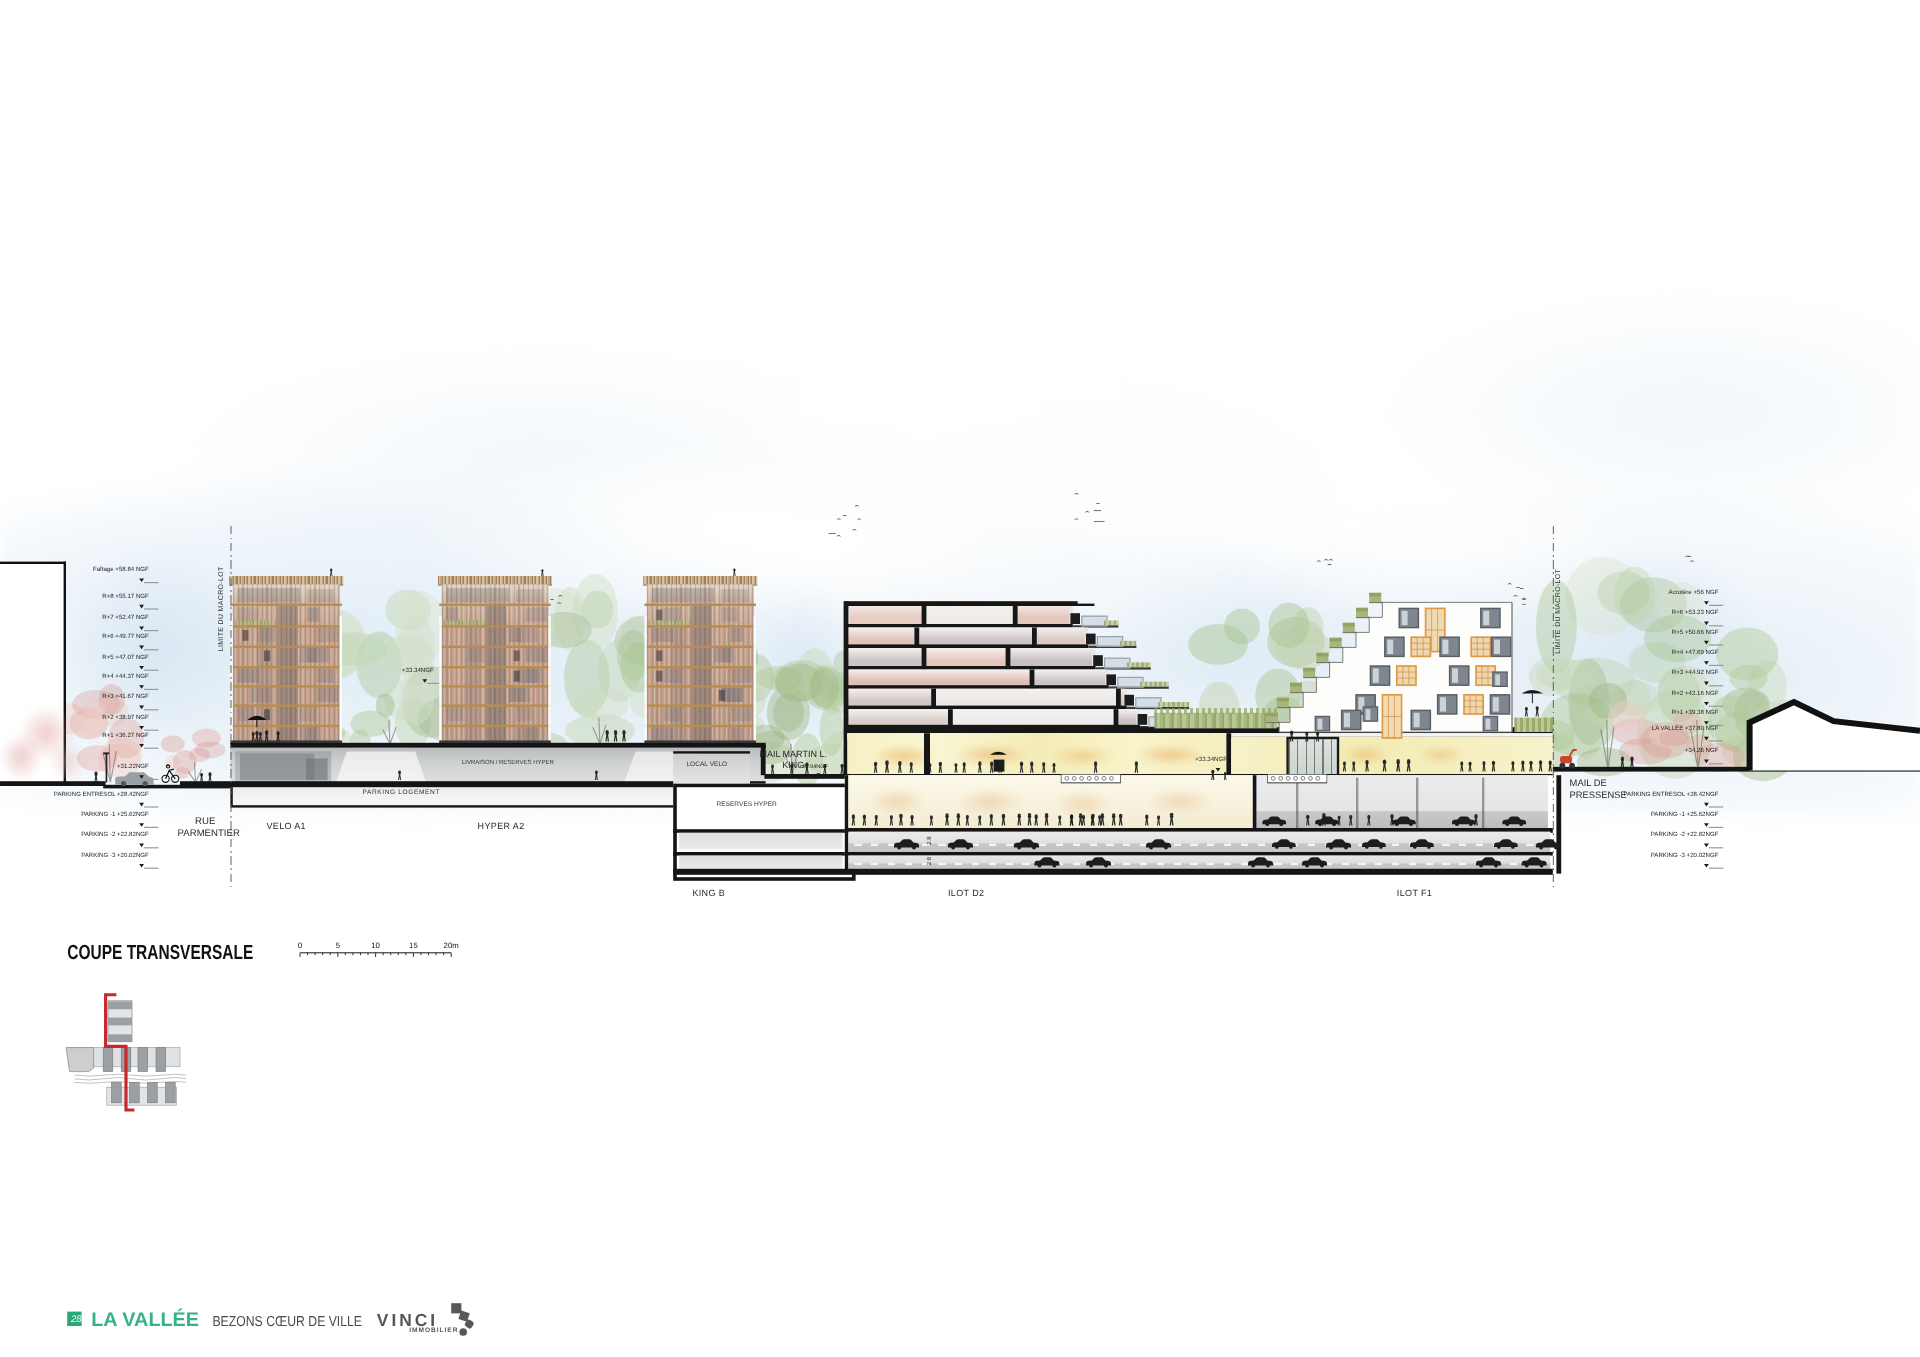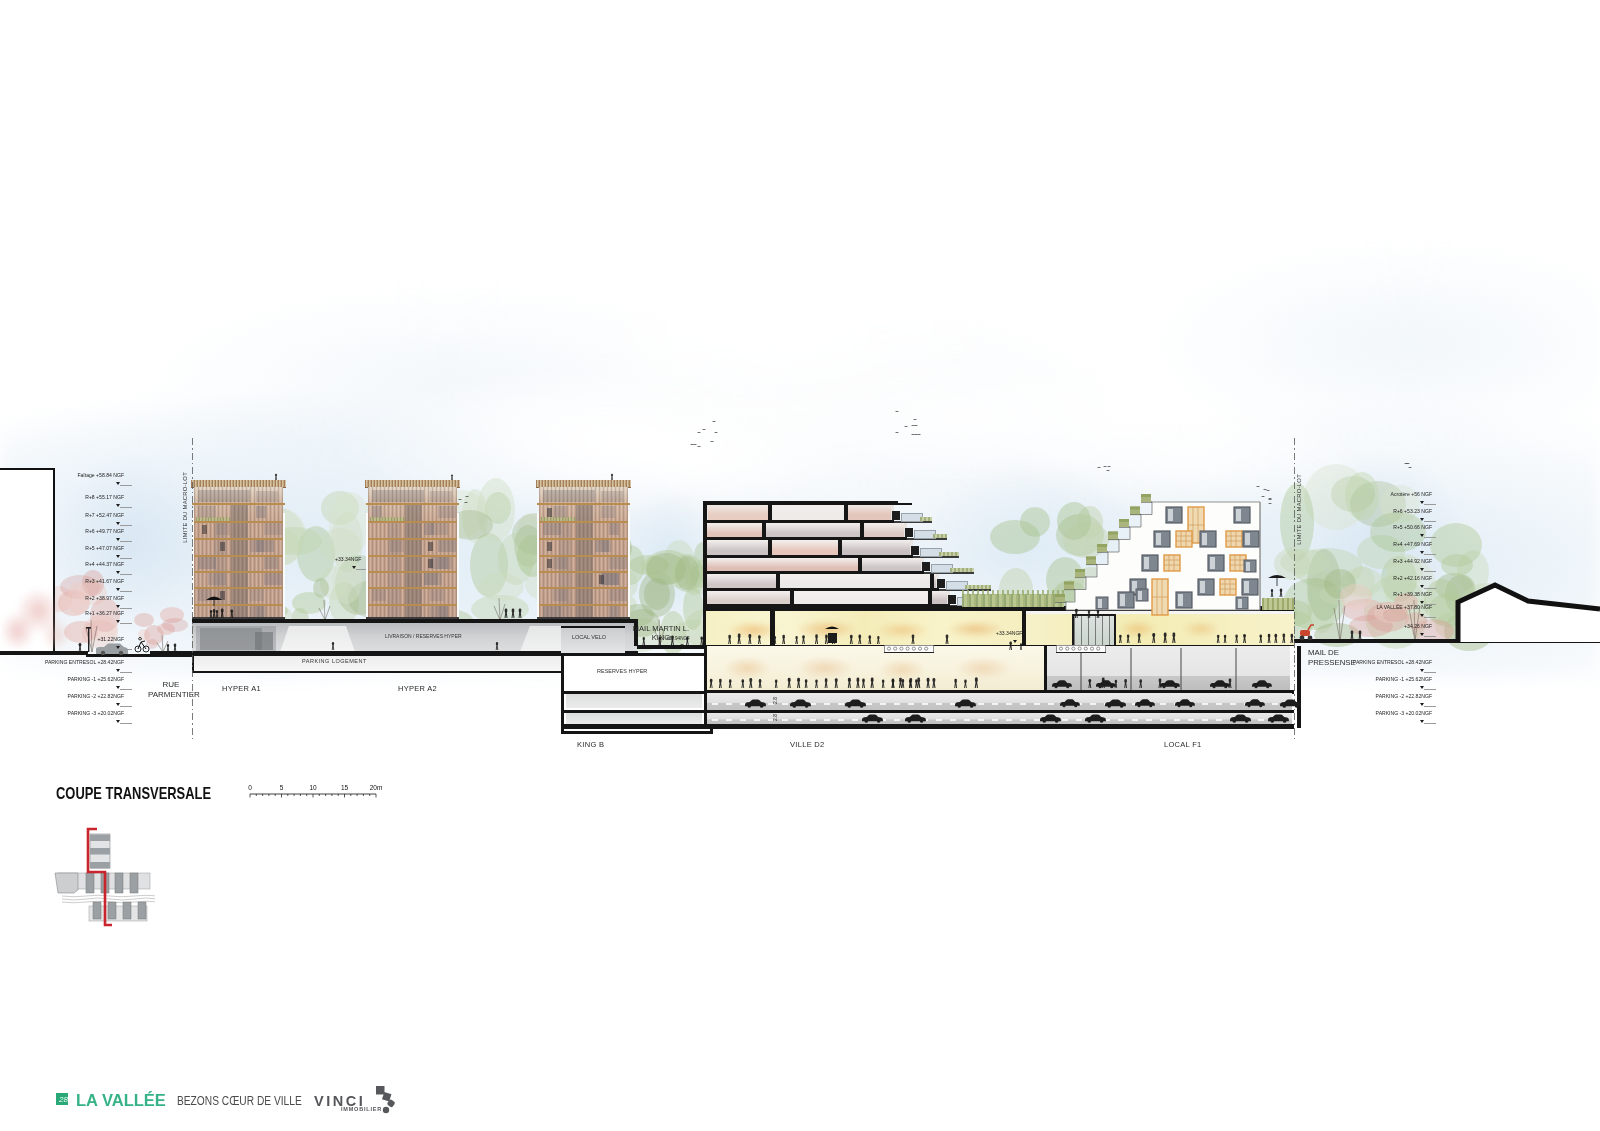--- a/index.html
+++ b/index.html
@@ -637,25 +637,25 @@
     <div class="lbl" style="left:335px;top:556px;">+33.34NGF</div>
     <div class="tri" style="left:352px;top:566px;"></div>
     <div class="tline" style="left:356px;top:569px;width:10px;"></div>
     <div class="lbl" style="left:996px;top:630px;">+33.34NGF</div>
     <div class="tri" style="left:1013px;top:640px;"></div>
     <div class="lbl" style="left:666px;top:636px;font-size:4.6px;">+32.94NGF</div>
     <div class="tri" style="left:680px;top:644px;transform:scale(.8);"></div>
     <div class="tiny" style="left:148px;top:680px;width:46px;text-align:center;font-size:8px;line-height:9.5px;">RUE<br>PARMENTIER</div>
     <div class="tiny" style="left:630px;top:625px;width:62px;text-align:center;font-size:7.5px;line-height:8.5px;">MAIL MARTIN L.<br>KING</div>
     <div class="tiny" style="left:1308px;top:648px;font-size:7.8px;line-height:9.5px;">MAIL DE<br>PRESSENSE</div>
-    <div class="tiny" style="left:222px;top:684px;font-size:7.5px;letter-spacing:.3px;">HYPER A1</div>
+    <div class="tiny" style="left:222px;top:684px;font-size:7.5px;letter-spacing:.3px;">VELO A1</div>
     <div class="tiny" style="left:398px;top:684px;font-size:7.5px;letter-spacing:.3px;">HYPER A2</div>
     <div class="tiny" style="left:577px;top:740px;font-size:7.5px;letter-spacing:.3px;">KING B</div>
-    <div class="tiny" style="left:790px;top:740px;font-size:7.5px;letter-spacing:.3px;">VILLE D2</div>
-    <div class="tiny" style="left:1164px;top:740px;font-size:7.5px;letter-spacing:.3px;">LOCAL F1</div>
+    <div class="tiny" style="left:790px;top:740px;font-size:7.5px;letter-spacing:.3px;">ILOT D2</div>
+    <div class="tiny" style="left:1164px;top:740px;font-size:7.5px;letter-spacing:.3px;">ILOT F1</div>
     <div class="tiny" style="left:772px;top:697px;font-size:5px;writing-mode:vertical-rl;transform:rotate(180deg);">2.8</div>
     <div class="tiny" style="left:772px;top:714px;font-size:5px;writing-mode:vertical-rl;transform:rotate(180deg);">2.8</div>
     <svg style="position:absolute;left:0;top:0" width="1600" height="1131" viewBox="0 0 1600 1131">
       <g fill="#1b1b1b" fill-opacity="0.92">
         <circle cx="214.06913383986208" cy="610.2810453820208" r="1.2"></circle>
         <path d="M212.6 618 L213.4 613.1 L212.6 610.9 L215.5 610.9 L214.8 613.1 L215.5 618 L214.5 618 L214.1 614.4 L213.6 618 Z"></path>
       </g>
       <g fill="#1b1b1b" fill-opacity="0.92">
         <circle cx="222.19673033477974" cy="609.8427830928065" r="1.3"></circle>
         <path d="M220.7 618 L221.4 612.9 L220.7 610.5 L223.7 610.5 L222.9 612.9 L223.7 618 L222.7 618 L222.2 614.3 L221.7 618 Z"></path>

